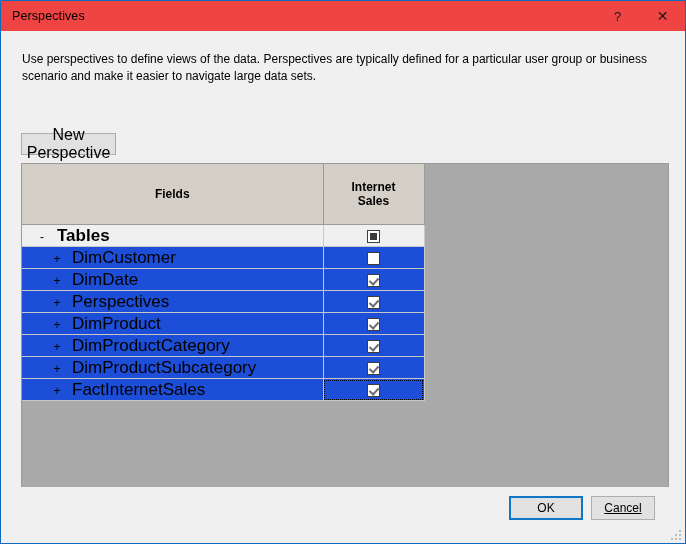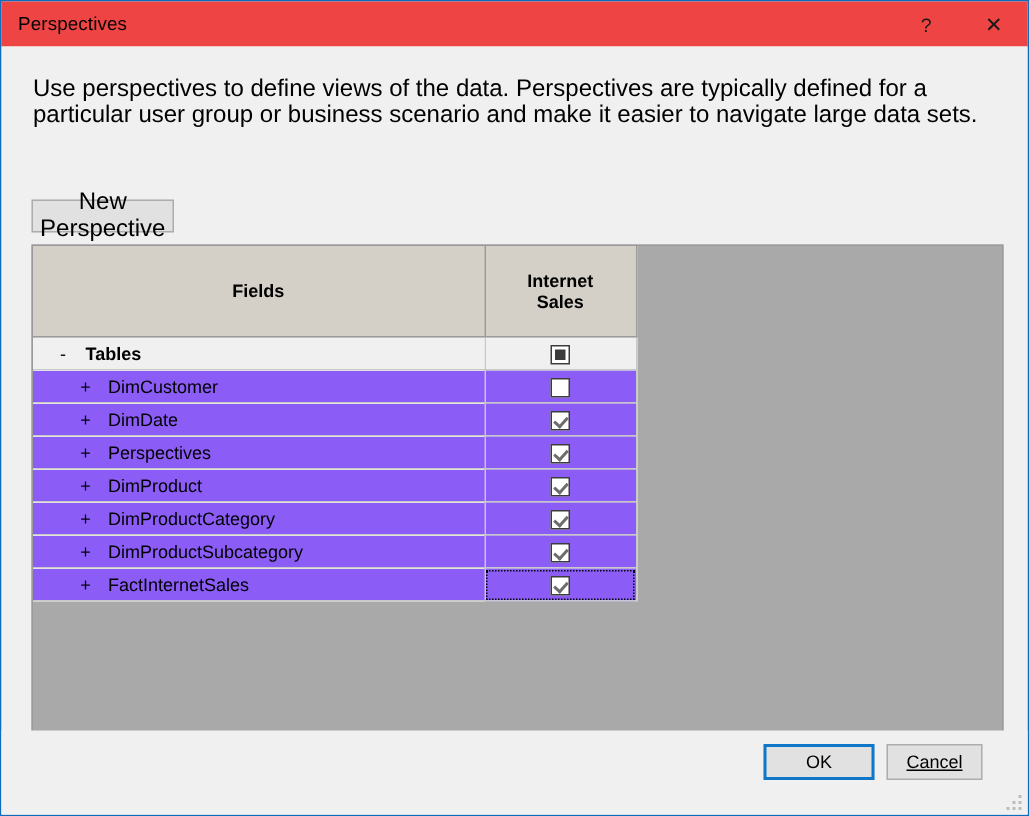--- a/index.html
+++ b/index.html
@@ -67,21 +67,21 @@
     flex: 1 1 auto;
     background: #f0f0f0;
     position: relative;
   }
 
   .description {
     position: absolute;
     left: 21px;
     top: 20px;
     width: 644px;
-    font-size: 16px;
+    font-size: 12px;
     line-height: 17px;
     color: #000000;
   }
 
   
   .new-perspective-btn {
     position: absolute;
     left: 20px;
     top: 102px;
     width: 95px;
@@ -125,21 +125,21 @@
     border-right: 1px solid #9a9a9a;
     border-bottom: 1px solid #9a9a9a;
     font-size: 12px;
     font-weight: bold;
     color: #000000;
     text-align: center;
     padding: 16px;
   }
   .grid-table td {
     height: 21px;
-    background: #8b5cf6;
+    background: #1d4ed8;
     border-right: 1px solid #c8c8c8;
     border-bottom: 1px solid #c8c8c8;
     padding: 0;
     font-size: 12px;
     vertical-align: middle;
   }
   .grid-table tr.group-row td {
     background: #f0f0f0;
   }
   .cell-fields {
@@ -149,21 +149,21 @@
   }
   .toggle {
     display: inline-block;
     width: 20px;
     text-align: center;
     font-size: 12px;
     color: #000000;
     cursor: default;
     user-select: none;
   }
-  .node-label { font-size: 12px; text-align: center; }
+  .node-label { font-size: 17px; text-align: center; }
   .group-row .node-label { font-weight: bold; }
   .indent-0 .toggle { margin-left: 10px; }
   .indent-1 .toggle { margin-left: 25px; }
   .node-label { margin-left: 5px; }
 
   .cell-value {
     text-align: center;
   }
   .cell-value.focused {
     outline: 1px dotted #000000;

